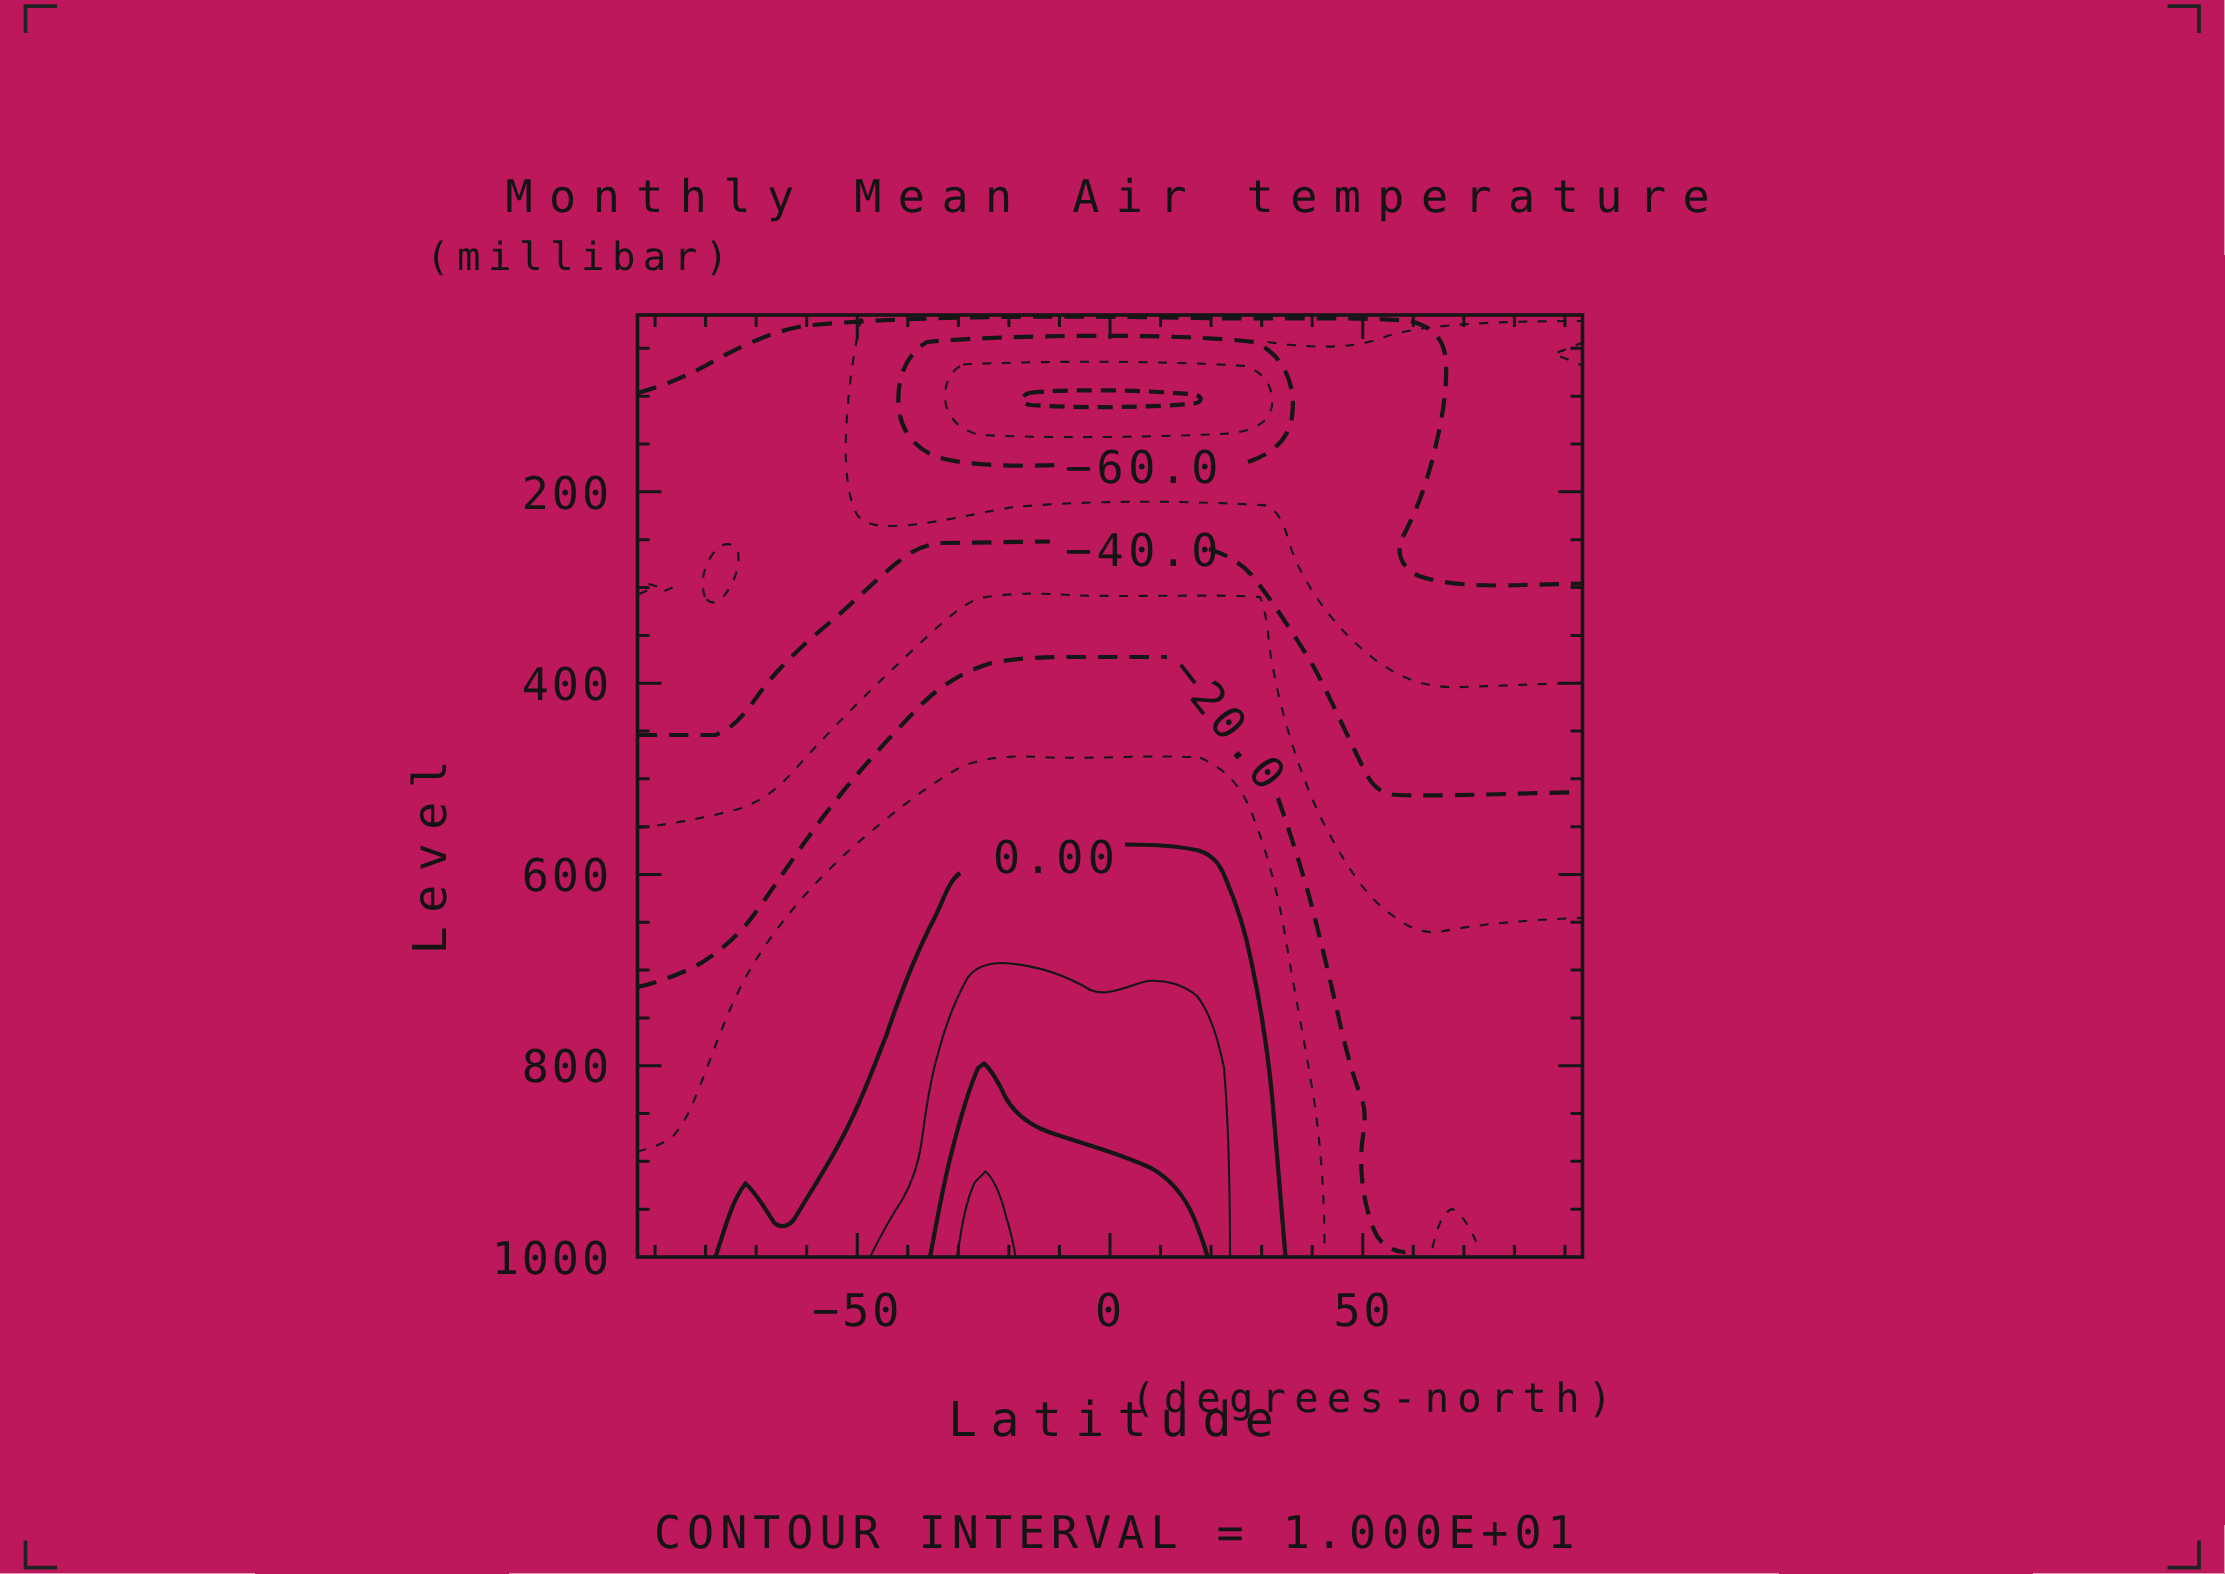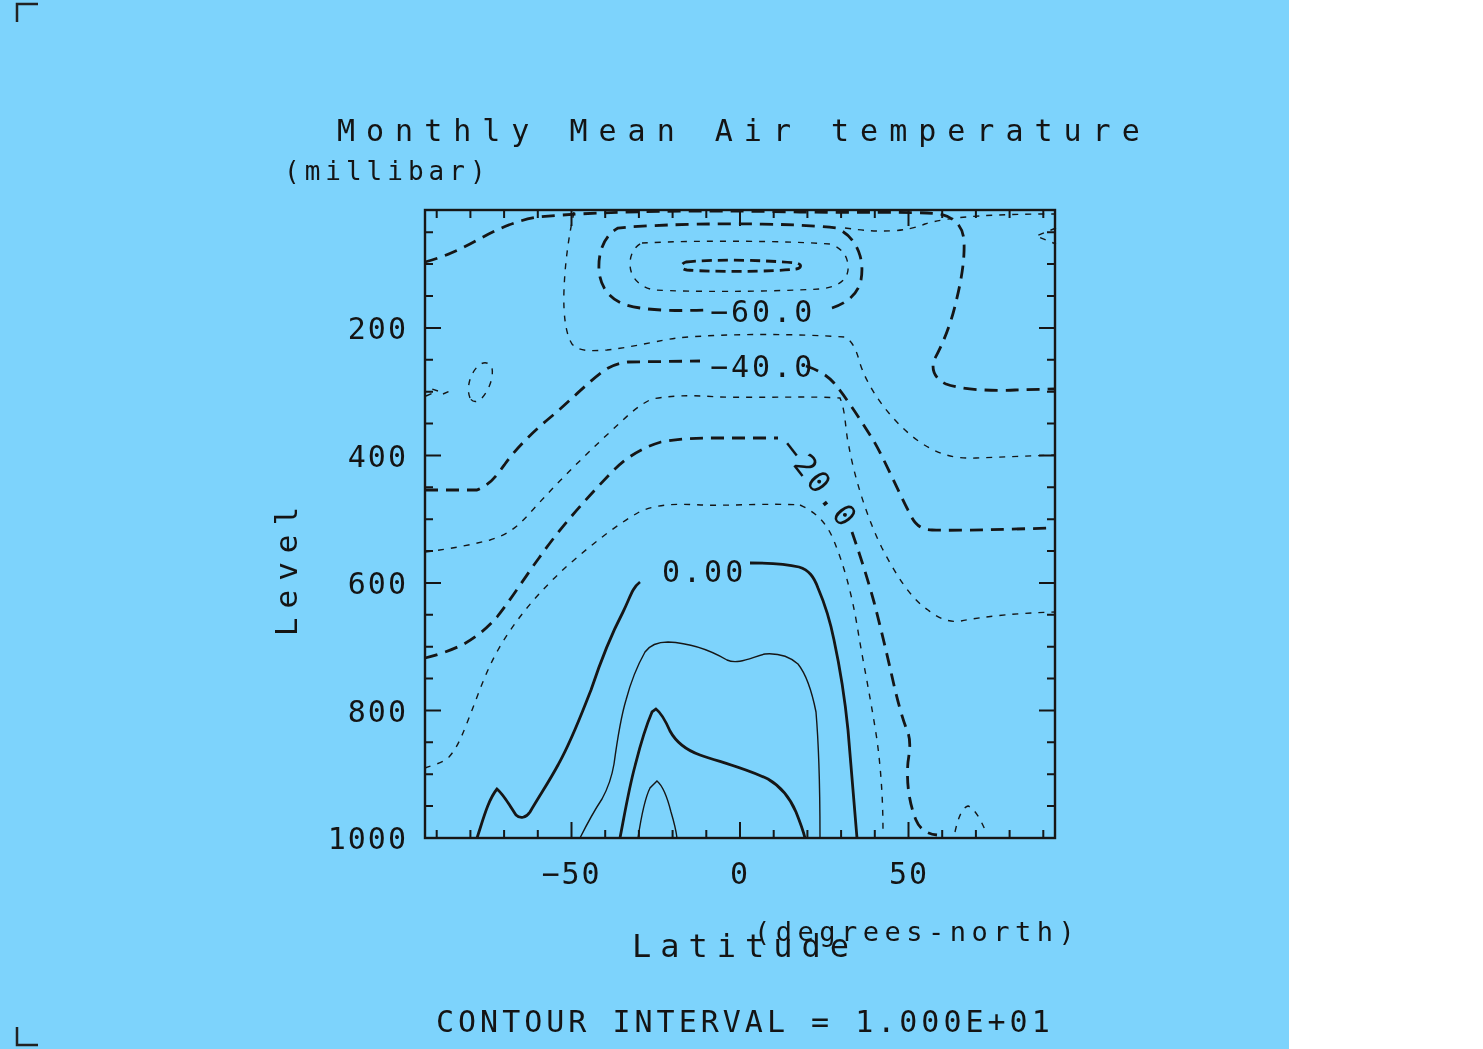--- a/index.html
+++ b/index.html
@@ -1,16 +1,16 @@
 <!DOCTYPE html>
 <html><head>
 <meta charset="utf-8">
 <style>
   html,body{margin:0;padding:0;background:#ffffff;}
-  .page{position:relative;width:1289px;height:1049px;background:#7dd3fc;overflow:hidden;
+  .page{position:relative;width:1483px;height:1049px;background:#be185d;overflow:hidden;
         font-family:"DejaVu Sans Mono","Liberation Mono",monospace;}
   svg text{fill:#141414;font-family:"DejaVu Sans Mono","Liberation Mono",monospace;}
   .t-title{font-size:30px;letter-spacing:11px;}
   .t-units{font-size:26px;letter-spacing:5px;}
   .t-ylab{font-size:31px;letter-spacing:9px;}
   .t-tick{font-size:30px;letter-spacing:2px;}
   .t-xunits{font-size:27px;letter-spacing:5.5px;}
   .t-xlab{font-size:32px;letter-spacing:9px;}
   .t-foot{font-size:30px;letter-spacing:4px;}
   .t-clab{font-size:30px;letter-spacing:3px;}

